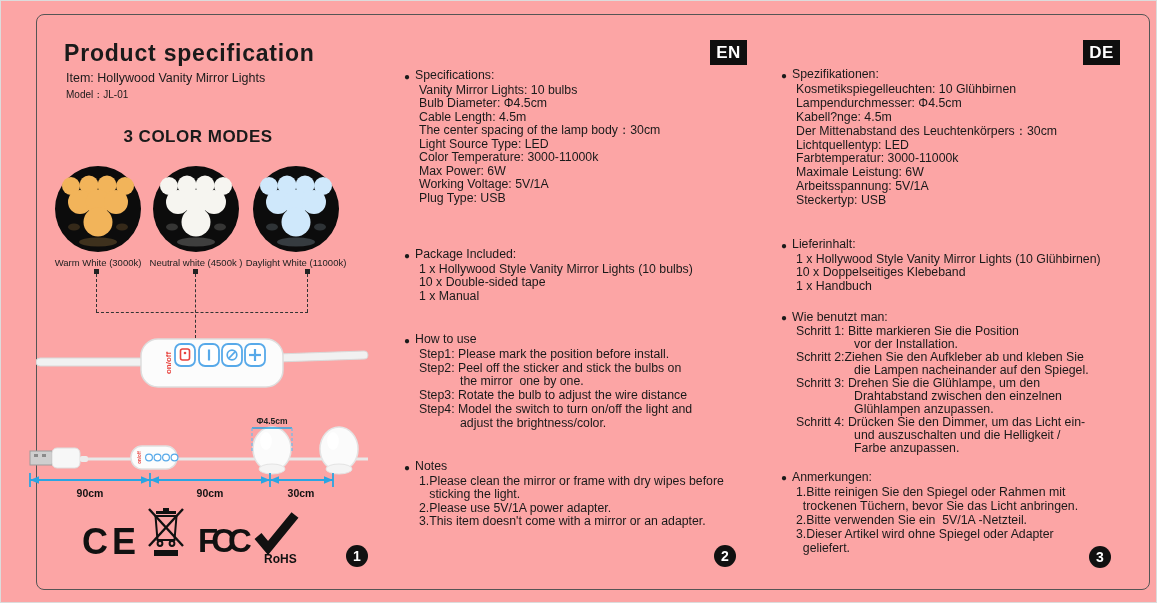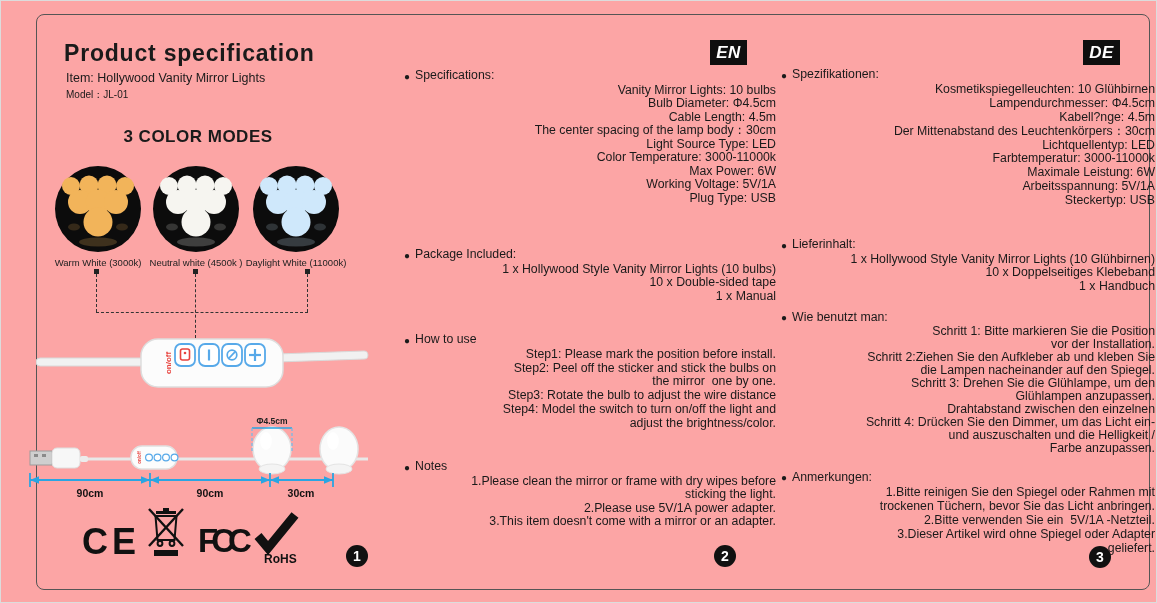--- a/index.html
+++ b/index.html
@@ -15,30 +15,30 @@
   .title{position:absolute;left:64px;top:40px;font-size:23px;font-weight:bold;letter-spacing:.8px;}
   .item-line{position:absolute;left:66px;top:71px;font-size:12.5px;}
   .model-line{position:absolute;left:66px;top:88px;font-size:10px;}
   .modes-title{position:absolute;left:88px;top:127px;width:220px;text-align:center;font-size:17px;font-weight:bold;letter-spacing:.5px;}
   .mode-fig{position:absolute;top:165px;width:88px;height:88px;}
   .mode-label{position:absolute;top:257px;width:124px;text-align:center;font-size:9.5px;color:#222;}
   .sq{position:absolute;width:5px;height:5px;background:#222;}
   .vdash{position:absolute;border-left:1.6px dashed #333;width:0;}
   .hdash{position:absolute;border-top:1.6px dashed #333;height:0;}
   .badge{position:absolute;width:37px;height:25px;background:#0f0f0f;color:#fff;
-    display:flex;align-items:center;justify-content:center;font-size:17px;font-weight:bold;letter-spacing:.5px;font-style:italic;}
+    display:flex;align-items:center;justify-content:center;font-size:17px;font-weight:bold;letter-spacing:.5px;}
   .pnum{position:absolute;width:22px;height:22px;border-radius:50%;background:#111;color:#fff;
     display:flex;align-items:center;justify-content:center;font-size:14px;font-weight:bold;}
   .col{position:absolute;top:0;}
   .col-en{left:404px;width:372px;}
   .col-de{left:781px;width:374px;}
   .sec{position:absolute;left:0;width:100%;font-size:12.3px;line-height:13.5px;}
   .sec .h{display:flex;align-items:flex-start;}
   .sec .bullet{font-size:10px;margin:1px 5px 0 0;}
-  .line{white-space:pre-wrap;min-height:13px;text-align:right;}
+  .line{white-space:pre-wrap;min-height:13px;}
   .sec-de-wie{line-height:12.9px;}
   .sec-de-spec{line-height:13.9px;}
   svg{display:block;}
   svg text{font-family:"Liberation Sans",sans-serif;}
 </style>
 </head>
 <body>
 
 <div class="stage">
   <div class="page-border"></div>
@@ -315,22 +315,22 @@
           <span class="bullet">●</span>
         <span>Wie benutzt man:</span>
         </div>
       <div class="lines" style="padding-left:15px">
 
       <div class="line">Schritt 1: Bitte markieren Sie die Position</div>
           <div class="line">                 vor der Installation.</div>
           <div class="line">Schritt 2:Ziehen Sie den Aufkleber ab und kleben Sie</div>
           <div class="line">                 die Lampen nacheinander auf den Spiegel.</div>
           <div class="line">Schritt 3: Drehen Sie die Glühlampe, um den</div>
+          <div class="line">                 Drahtabstand zwischen den einzelnen</div>
           <div class="line">                 Glühlampen anzupassen.</div>
-          <div class="line">                 Drahtabstand zwischen den einzelnen</div>
           <div class="line">Schritt 4: Drücken Sie den Dimmer, um das Licht ein-</div>
           <div class="line">                 und auszuschalten und die Helligkeit /</div>
           <div class="line">                 Farbe anzupassen.</div>
         </div>
     </section>
     <section class="sec" style="top:470px;line-height:14px">
       <div class="h">
           <span class="bullet">●</span>
         <span>Anmerkungen:</span>
         </div>

